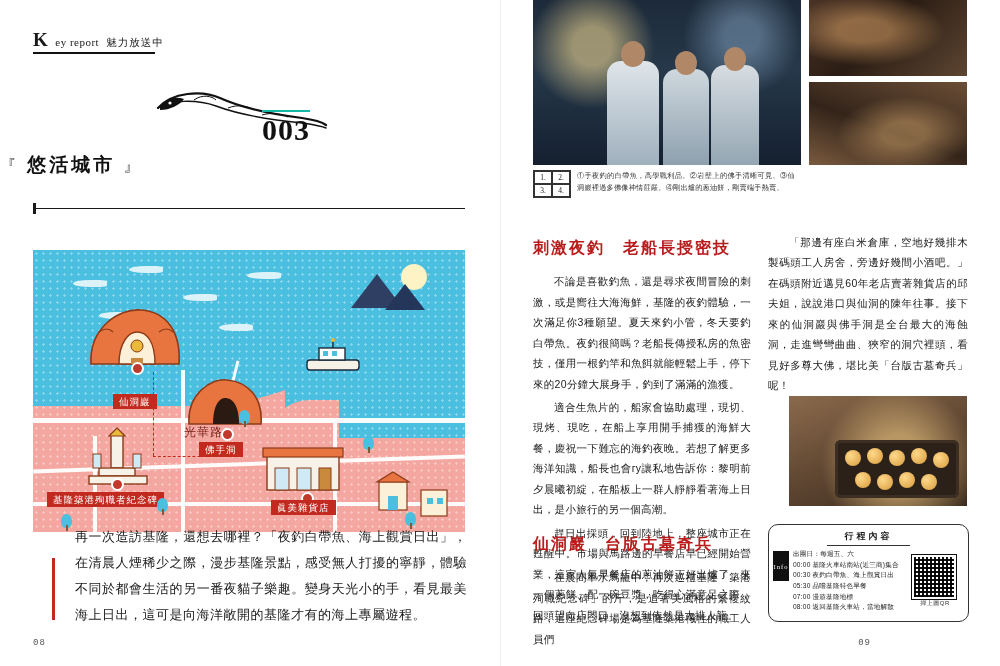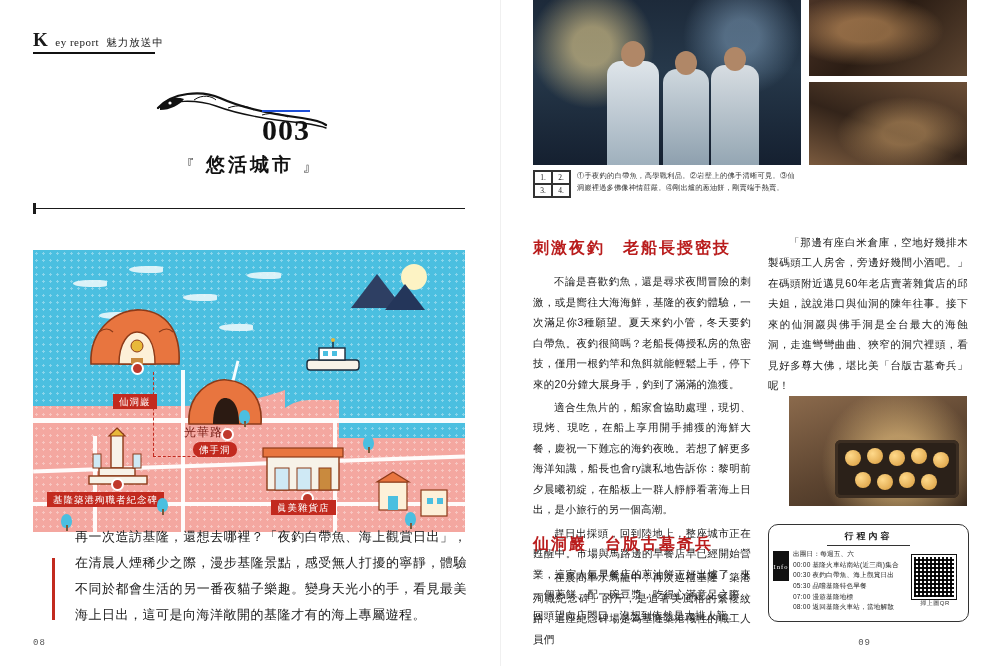--- a/index.html
+++ b/index.html
@@ -82,30 +82,30 @@
     position: absolute;
     left: 262px;
     top: 110px;
     font-family: "Liberation Serif", serif;
     font-size: 30px;
     font-weight: bold;
     letter-spacing: 1px;
     color: #111;
   }
   .num-003 .underline-digits {
-    border-top: 2px solid #1d4ed8;
+    border-top: 2px solid #14b8a6;
     padding-top: 1px;
     display: inline-block;
   }
   .title-main {
     position: absolute;
     left: 0;
     right: 0;
     top: 152px;
-    text-align: center;
+    text-align: left;
     font-size: 19px;
     letter-spacing: 3px;
     font-weight: bold;
     color: #111;
   }
   .title-main .bracket {
     font-weight: normal;
     font-size: 16px;
     color: #333;
   }
@@ -570,21 +570,21 @@
       <div class="map-pin" style="left:98px; top:112px;"></div>
       <div class="map-label" style="left:80px; top:144px;">仙洞巖</div>
 
       <div class="bldg" style="left:152px; top:122px;">
         <svg width="82" height="56" viewBox="0 0 82 56">
           <path d="M4 52 C 2 22, 26 6, 42 8 C 64 10, 78 26, 76 52 Z" fill="#e8753f" stroke="#8c3a18" stroke-width="1.6"></path>
           <path d="M28 52 C 28 34, 34 26, 40 26 C 48 26, 54 34, 54 52 Z" fill="#2b1a12"></path>
         </svg>
       </div>
       <div class="map-pin" style="left:188px; top:178px;"></div>
-      <div class="map-label" style="left:160px; top:192px;border-radius:7px;">佛手洞</div>
+      <div class="map-label" style="left:166px; top:192px;">佛手洞</div>
 
       <div class="dash-path" style="left:120px; top:122px; height:84px;"></div>
       <div class="dash-path h" style="left:120px; top:206px; width:72px;"></div>
 
       <div class="bldg" style="left:42px; top:176px;">
         <svg width="86" height="62" viewBox="0 0 86 62">
           <rect x="36" y="8" width="12" height="34" fill="#f7f2e8" stroke="#8c3a18" stroke-width="1.4"></rect>
           <path d="M42 2 l8 8 h-16 z" fill="#e8b93a" stroke="#8c3a18" stroke-width="1.2"></path>
           <rect x="24" y="42" width="36" height="8" fill="#f7f2e8" stroke="#8c3a18" stroke-width="1.4"></rect>
           <rect x="14" y="50" width="58" height="8" fill="#f7f2e8" stroke="#8c3a18" stroke-width="1.4"></rect>

